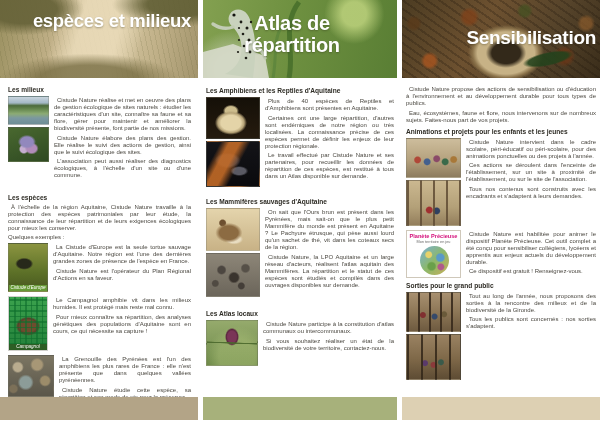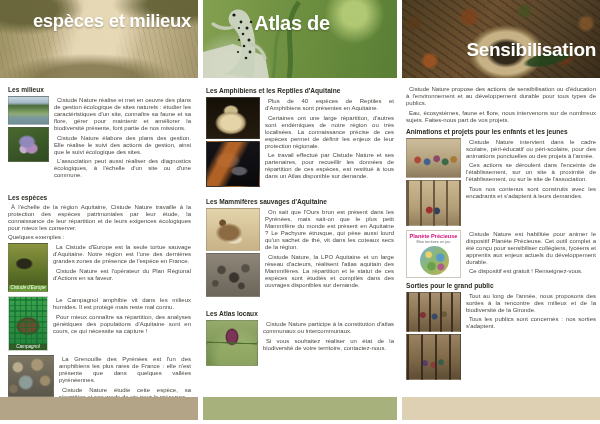--- a/index.html
+++ b/index.html
@@ -20,21 +20,21 @@
   
   .hd { position: relative; width: 100%; height: 78px; overflow: hidden; }
   .hd-title {
     position: absolute; right: 0; left: 0;
     color: #fff; font-weight: 700; text-align: right;
     text-shadow: 0 1px 2px rgba(40,40,20,.35);
     letter-spacing: -0.3px; line-height: 1.08;
   }
   #panel1 .hd-title { top: 11px; font-size: 18.5px; padding-right: 7px; }
   #panel2 .hd-title { top: 13px; font-size: 20px; padding-right: 16px; text-align: center; }
-  #panel3 .hd-title { top: 40px; font-size: 19px; padding-right: 4px; }
+  #panel3 .hd-title { top: 28px; font-size: 19px; padding-right: 4px; }
 
   .hd1 {
     background:
       radial-gradient(ellipse 60px 26px at 12% 12%, rgba(104,100,58,.95) 0 55%, transparent 100%),
       radial-gradient(ellipse 70px 22px at 92% 6%, rgba(96,94,52,.9) 0 50%, transparent 100%),
       radial-gradient(ellipse 90px 26px at 45% 102%, rgba(118,108,66,.8) 0 55%, transparent 100%),
       linear-gradient(105deg, transparent 28%, rgba(233,218,184,.9) 40% 58%, transparent 70%),
       repeating-linear-gradient(78deg, rgba(90,92,48,.14) 0 1px, transparent 1px 5px),
       linear-gradient(100deg, #9a9060 0%, #c3b28a 30%, #d8c9a4 55%, #c0b088 78%, #a2946c 100%);
   }
@@ -295,20 +295,21 @@
           <circle cx="48" cy="22" r="1.2"></circle>
             <circle cx="36" cy="28" r="1.1"></circle>
         </g>
         <path d="M30,27 C22,30 16,28 10,24" stroke="#c2ccb4" stroke-width="3.4" fill="none" stroke-linecap="round"></path>
         <path d="M47,44 C56,46 60,52 62,58" stroke="#c2ccb4" stroke-width="3.2" fill="none" stroke-linecap="round"></path>
         <path d="M86,78 C92,48 78,26 96,2" stroke="#476f2a" stroke-width="5" fill="none" opacity="0.85"></path>
         <path d="M70,78 C74,58 70,40 78,28" stroke="#55803a" stroke-width="3" fill="none" opacity="0.6"></path>
       </svg>
       <div class="hd-title">
         <div>Atlas de</div>
+        <div>répartition</div>
       </div>
     </header>
     <div class="bd">
       <h3>Les Amphibiens et les Reptiles d'Aquitaine</h3>
       <div class="row">
         <div class="figs">
           <div class="fig fig-toad"></div>
           <div class="fig fig-newt"></div>
         </div>
         <div class="txt">

